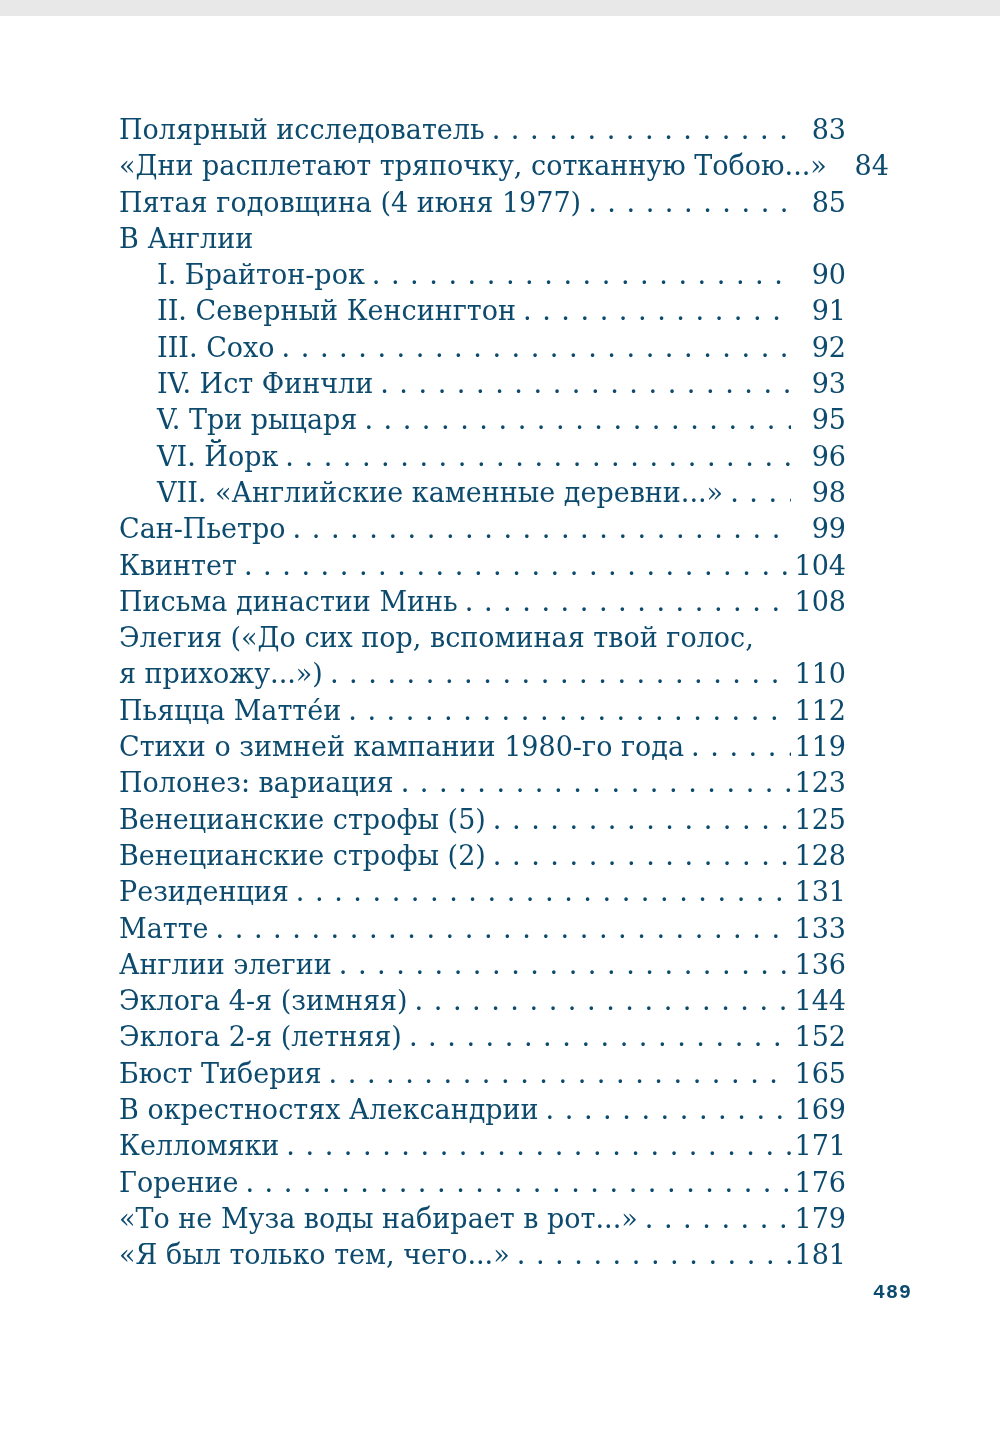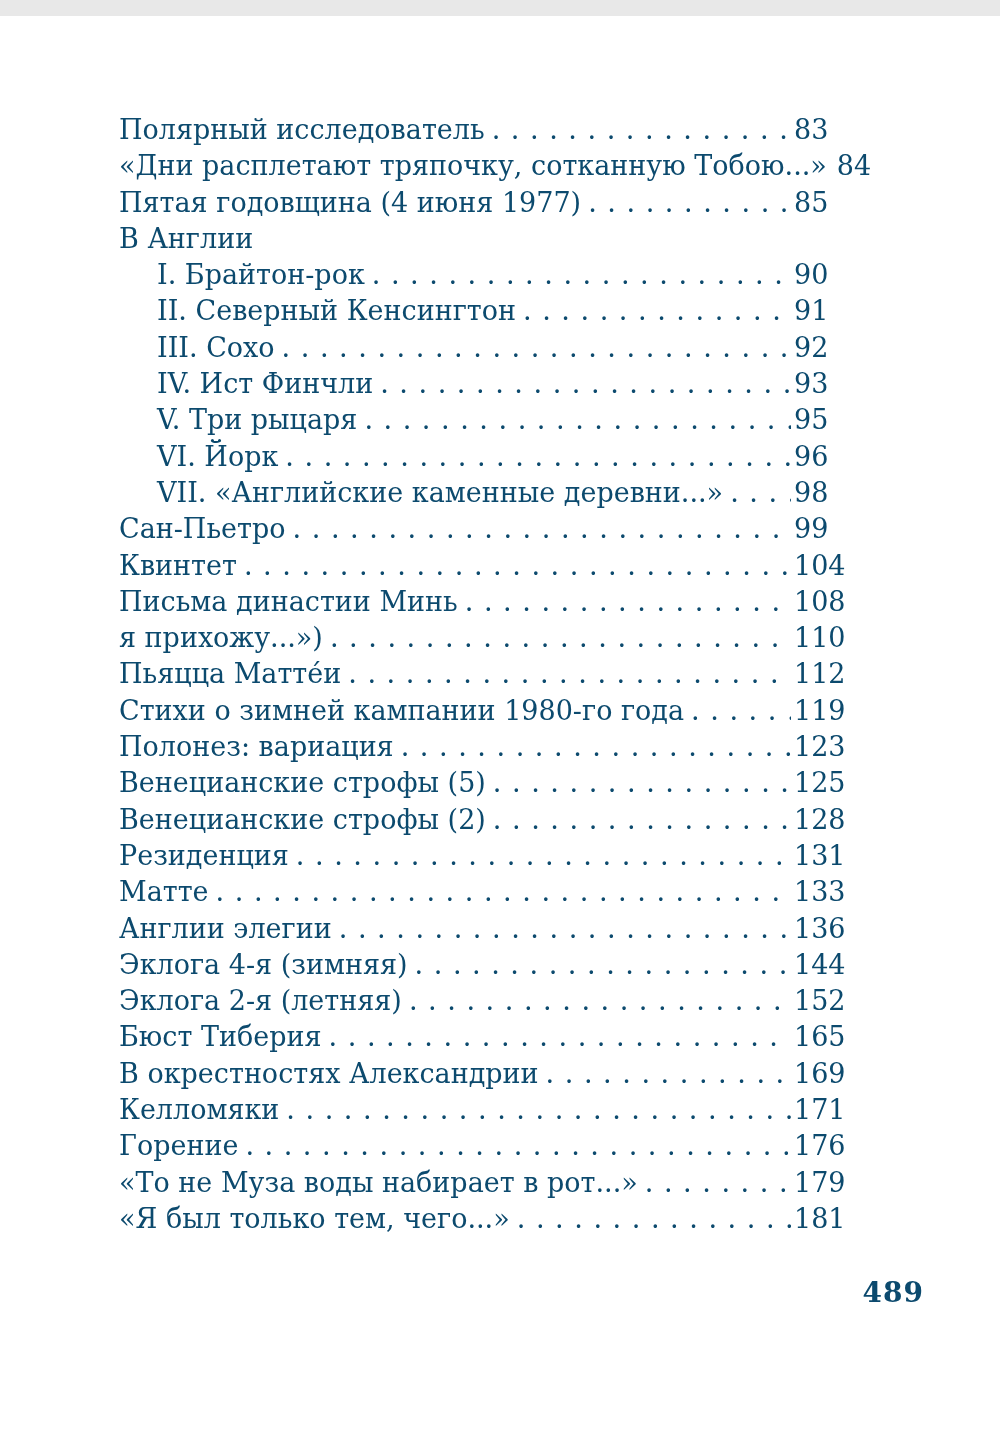--- a/index.html
+++ b/index.html
@@ -46,33 +46,35 @@
     margin-right: 3px;
     min-width: 0;
   }
   .toc-leader::after {
     content: ". . . . . . . . . . . . . . . . . . . . . . . . . . . . . . . . . . . . . . . . . . . . . . . . . . . . . . . . . . . . . . . . ";
     letter-spacing: 1px;
   }
   .toc-page {
     flex: 0 0 auto;
     width: 52px;
+    text-align: right;
   }
   .toc-row.no-page .toc-leader,
   .toc-row.no-page .toc-page {
     visibility: hidden;
   }
   .folio {
     position: absolute;
     top: 1259px;
-    right: 76px;
+    right: 88px;
     line-height: 36.3px;
     font-weight: bold;
-    font-size: 28px;
+    font-size: 20px;
     letter-spacing: 1px;
+    font-family: Liberation Mono, monospace;
   }
 </style>
 </head>
 <body>
 
 <div class="book-page">
   <div class="toc-block">
       <div class="toc-row">
         <span class="toc-title">Полярный исследователь</span>
         <span class="toc-leader"></span>
@@ -136,20 +138,25 @@
       <div class="toc-row">
         <span class="toc-title">Квинтет</span>
         <span class="toc-leader"></span>
         <span class="toc-page">104</span>
       </div>
       <div class="toc-row">
         <span class="toc-title">Письма династии Минь</span>
         <span class="toc-leader"></span>
         <span class="toc-page">108</span>
       </div>
+      <div class="toc-row no-page">
+        <span class="toc-title">Элегия («До сих пор, вспоминая твой голос,</span>
+        <span class="toc-leader"></span>
+        <span class="toc-page"></span>
+      </div>
       <div class="toc-row">
         <span class="toc-title">я прихожу...»)</span>
         <span class="toc-leader"></span>
         <span class="toc-page">110</span>
       </div>
       <div class="toc-row">
         <span class="toc-title">Пьяцца Матте́и</span>
         <span class="toc-leader"></span>
         <span class="toc-page">112</span>
       </div>

